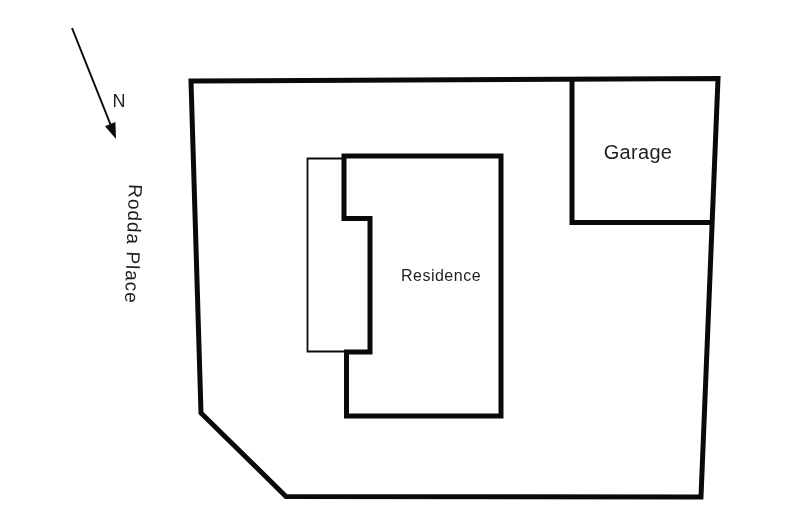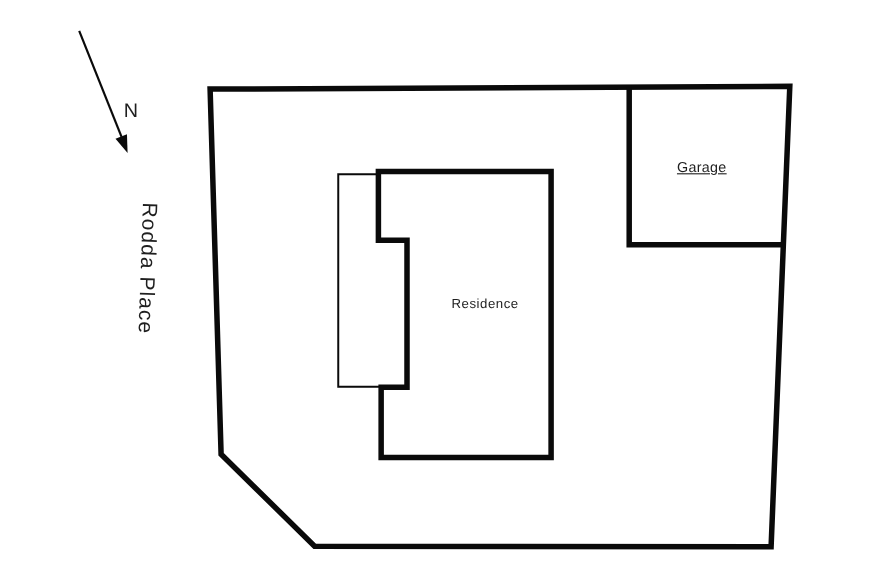--- a/index.html
+++ b/index.html
@@ -39,28 +39,27 @@
     font-size: 18px;
   }
   .label-street {
     left: 133px; top: 244px;
     font-size: 19px;
     letter-spacing: 1px;
     transform: translate(-50%, -50%) rotate(92deg);
   }
   .label-residence {
     left: 441px; top: 276px;
-    font-size: 12px;
+    font-size: 16px;
     letter-spacing: 0.5px;
   }
   .label-garage {
     left: 638px; top: 152px;
-    font-size: 13px;
+    font-size: 20px;
     letter-spacing: 0.3px;
-    text-decoration: underline;
   }
 </style>
 </head>
 <body>
 
 <div class="plan">
 
   <svg width="790" height="527" viewBox="0 0 790 527">
 
     <path class="stroke thick" d="M 191 81 L 718 78.5 L 701 497 L 286 496.5 L 201 413 Z"></path>

